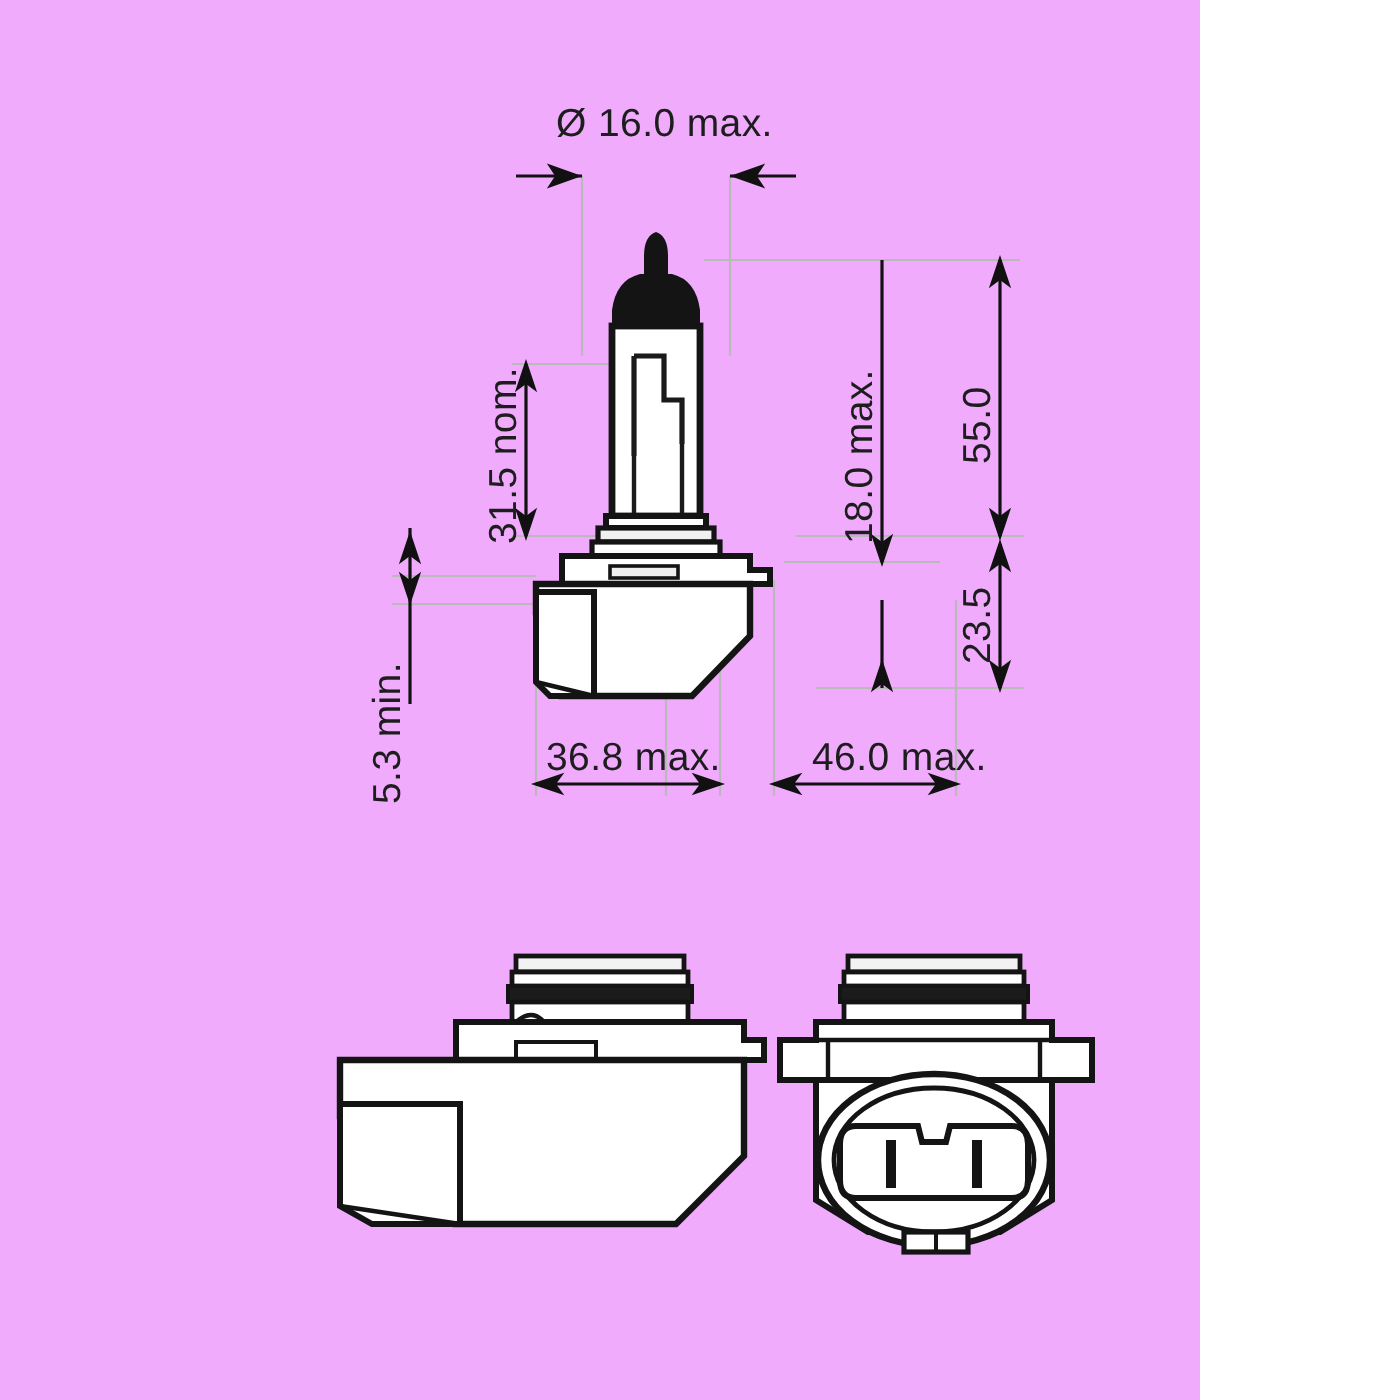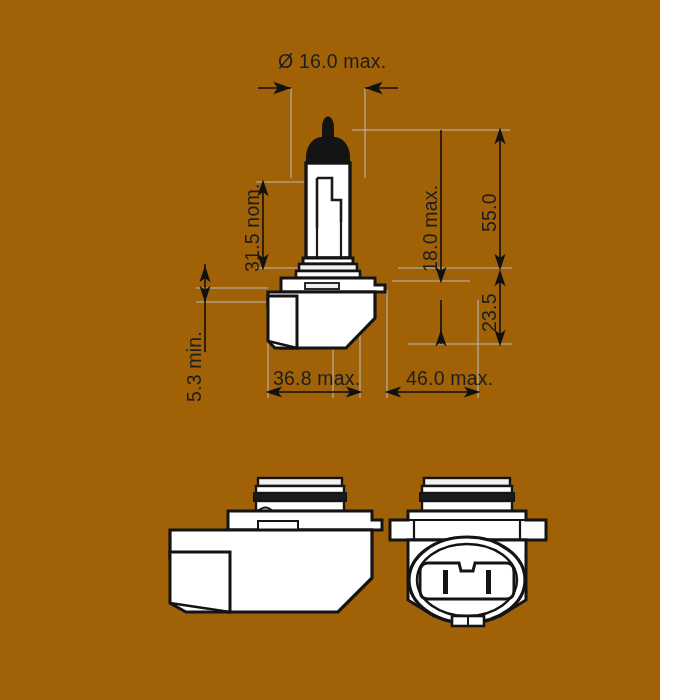--- a/index.html
+++ b/index.html
@@ -1,21 +1,21 @@
 <!DOCTYPE html>
 <html><head>
 <meta charset="utf-8">
 <style>
   html,body{margin:0;padding:0;background:#ffffff;}
   body{
     width:700px;height:700px;overflow:hidden;
     font-family:"Liberation Sans", sans-serif;
     color:#1a1a1a;
   }
-  #stage{position:relative;width:660px;height:700px;background:#a16207;}
+  #stage{position:relative;width:600px;height:700px;background:#f0abfc;}
   svg.drawing{position:absolute;left:0;top:0;width:700px;height:700px;}
   .dimtext{
     font-family:"Liberation Sans", sans-serif;
     font-size:19.5px;
     fill:#1d1d1d;
     letter-spacing:0.2px;
   }
   .vert-up{ writing-mode:vertical-rl; }
 </style>
 </head>

